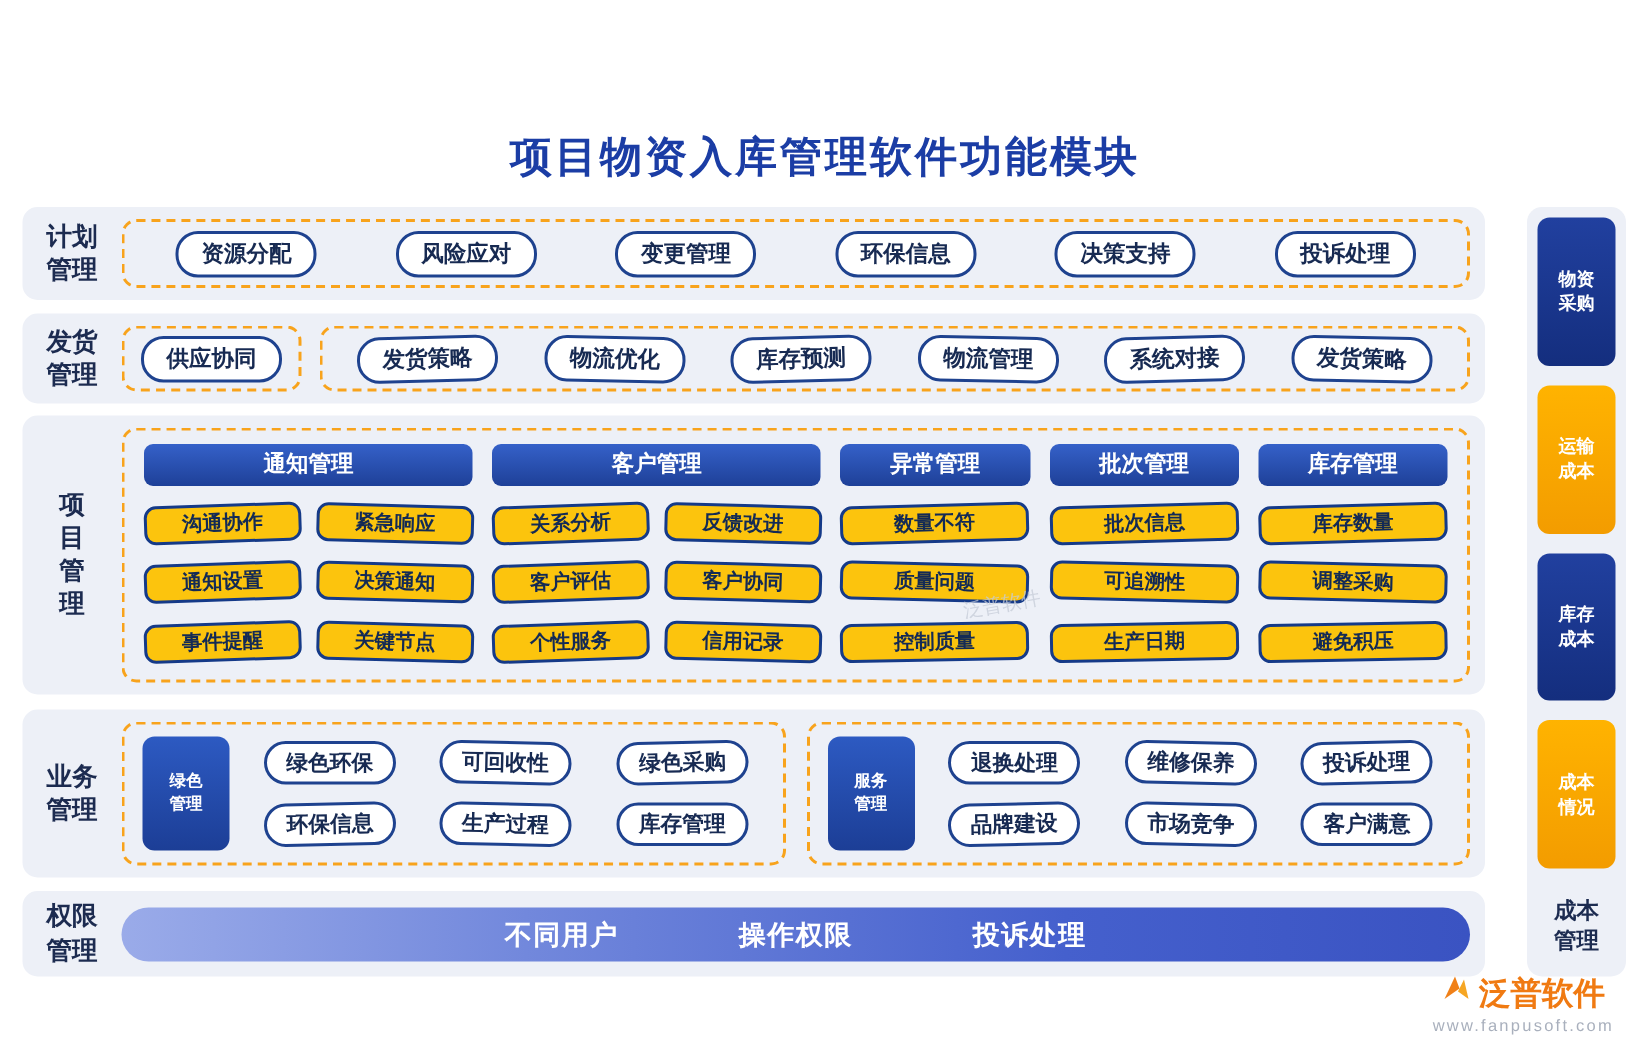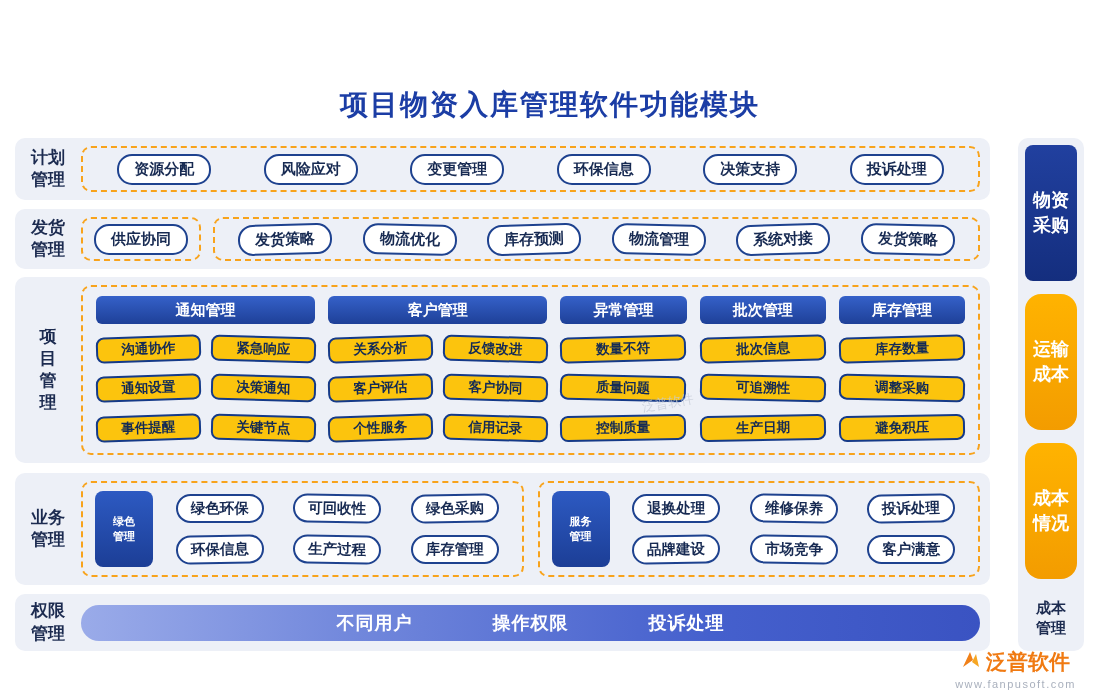--- a/index.html
+++ b/index.html
@@ -80,25 +80,25 @@
   .perm-bar { flex:1; height:36px; border-radius:18px;
     background:linear-gradient(90deg,#9aabe9 0%,#7288dc 30%,#4560cd 70%,#3a53c2 100%);
     display:flex; align-items:center; justify-content:center; gap:80px;
     color:#fff; font-weight:700; font-size:18px; letter-spacing:1px; }
 
   
   .sidebar { position:absolute; left:1018px; top:138px; width:66px; height:513px;
     background:#edf0f7; border-radius:10px; display:flex; flex-direction:column;
     padding:7px; gap:13px; }
   .sb-block { flex:1; border-radius:8px; display:flex; align-items:center;
-    justify-content:center; color:#fff; font-weight:700; font-size:18px;
+    justify-content:center; color:#fff; font-weight:700; font-size:12px;
     text-align:center; line-height:1.4; }
   .sb-block span { display:inline-block; width:2.1em; }
   .sb-blue   { background:linear-gradient(180deg,#21409f,#142e7e); }
-  .sb-orange { background:linear-gradient(180deg,#ffb300,#f39c00);border-radius:16px; }
+  .sb-orange { background:linear-gradient(180deg,#ffb300,#f39c00); }
   .sb-text { height:52px; flex:none; display:flex; align-items:center;
     justify-content:center; color:#1c2b50; font-weight:700; font-size:15px;
     text-align:center; line-height:1.35; }
   .sb-text span { display:inline-block; width:2.1em; }
 
   
   .watermark { position:absolute; left:642px; top:394px; color:#c6ccd8;
     font-size:13px; opacity:.75; transform:rotate(-10deg); pointer-events:none; }
   .brand { position:absolute; right:16px; bottom:10px; }
   .brand-row { display:flex; align-items:center; justify-content:center; gap:5px;
@@ -249,20 +249,23 @@
     </div>
   </section>
 
   <aside class="sidebar">
     <div class="sb-block sb-blue">
         <span>物资采购</span>
       </div>
     <div class="sb-block sb-orange">
         <span>运输成本</span>
       </div>
+    <div class="sb-block sb-blue">
+        <span>库存成本</span>
+      </div>
     <div class="sb-block sb-orange">
         <span>成本情况</span>
       </div>
     <div class="sb-text">
         <span>成本管理</span>
       </div>
   </aside>
 
   <div class="watermark">泛普软件</div>
 

